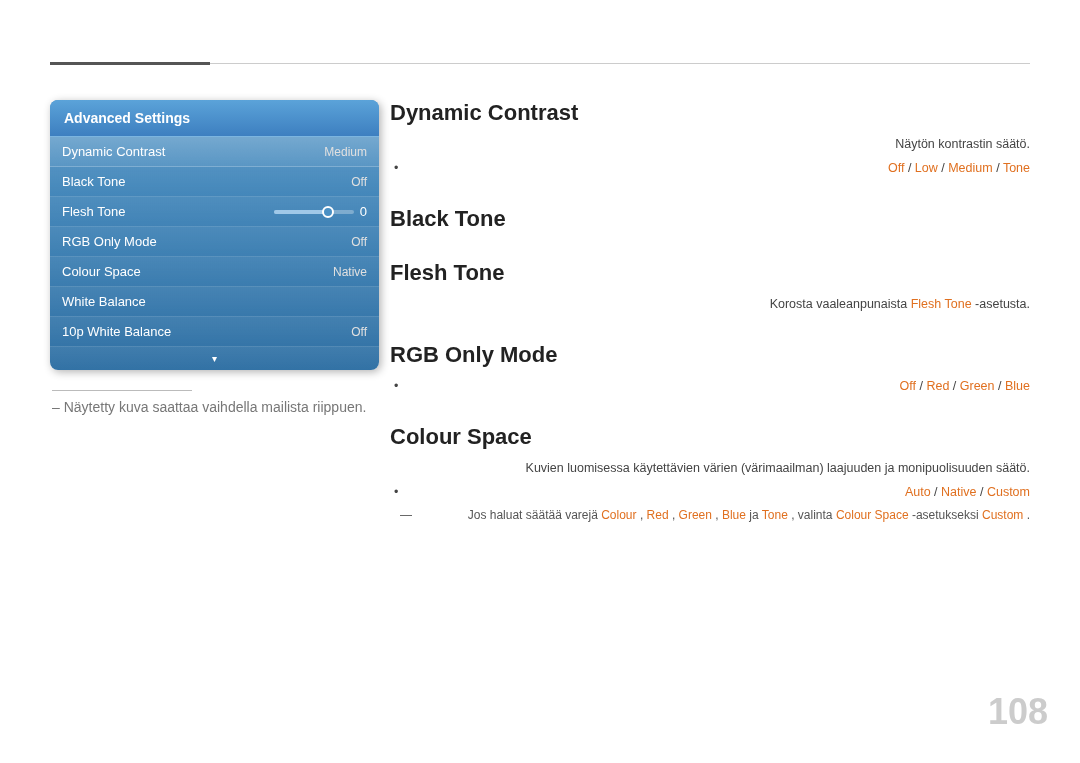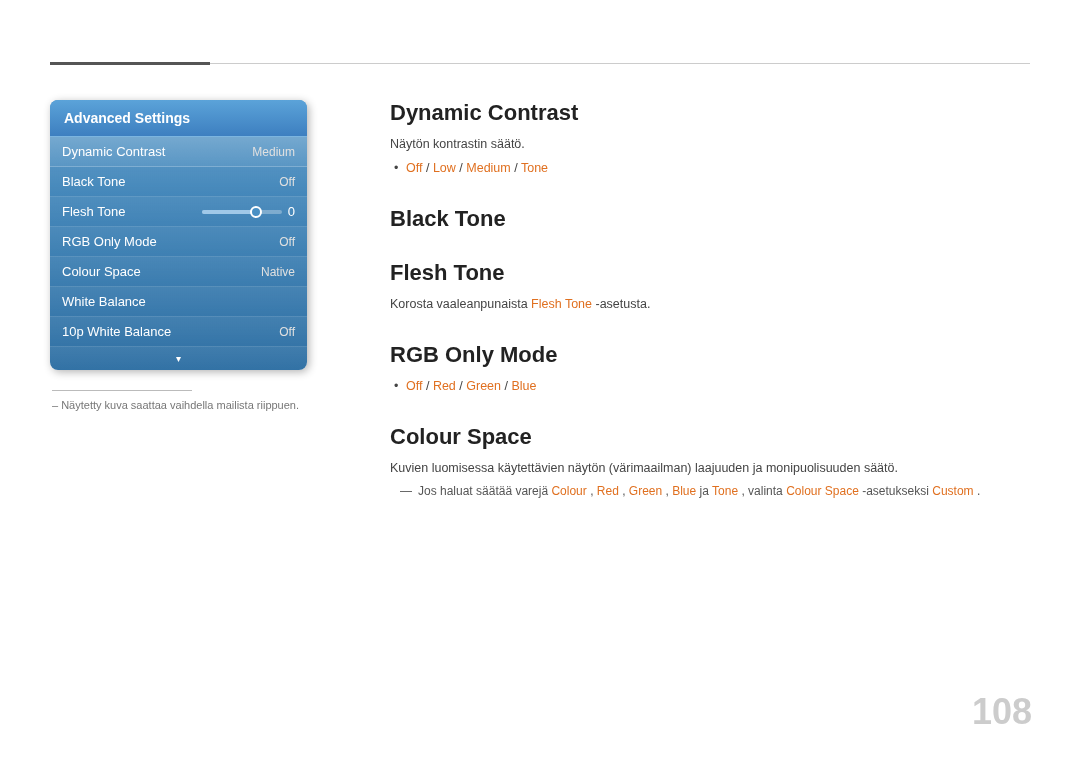--- a/index.html
+++ b/index.html
@@ -31,21 +31,21 @@
       flex: 1;
       height: 1px;
       background: #ccc;
     }
 
     
     .left-panel {
       position: absolute;
       top: 100px;
       left: 50px;
-      width: 257px;
+      width: 329px;
     }
 
     .advanced-settings-box {
       background: linear-gradient(180deg, #4a90c4 0%, #2e6fa3 100%);
       border-radius: 8px;
       overflow: hidden;
       box-shadow: 2px 2px 8px rgba(0,0,0,0.3);
     }
 
     .settings-title {
@@ -143,21 +143,21 @@
     }
 
     .panel-divider {
       width: 140px;
       height: 1px;
       background: #bbb;
       margin-bottom: 8px;
     }
 
     .panel-note-text {
-      font-size: 11px;
+      font-size: 14px;
       color: #777;
     }
 
     
     .right-content {
       position: absolute;
       top: 100px;
       left: 390px;
       right: 50px;
     }
@@ -174,20 +174,21 @@
     }
 
     .section-body {
       font-size: 12.5px;
       color: #444;
       line-height: 1.6;
     }
 
     .section-body p {
       margin-bottom: 4px;
+      text-align: right;
     }
 
     .bullet {
       padding-left: 16px;
       position: relative;
     }
 
     .bullet::before {
       content: '•';
       position: absolute;
@@ -210,21 +211,21 @@
     .indent-note::before {
       content: '—';
       position: absolute;
       left: 10px;
     }
 
     
     .page-number {
       position: absolute;
       bottom: 30px;
-      right: 48px;
+      right: 32px;
       font-size: 36px;
       color: #ccc;
       font-weight: bold;
     }
   </style>
 </head>
 <body>
 
 <div class="top-lines">
   <div class="top-line-dark"></div>
@@ -331,21 +332,28 @@
         <span class="highlight-orange">Green</span>
         <span> / </span>
         <span class="highlight-orange">Blue</span>
       </p>
     </div>
   </div>
 
   <div class="section">
     <h2 class="section-title">Colour Space</h2>
     <div class="section-body">
-      <p>Kuvien luomisessa käytettävien näytön (värimaailman) laajuuden ja monipuolisuuden säätö.</p>
+      <p>Kuvien luomisessa käytettävien värien (värimaailman) laajuuden ja monipuolisuuden säätö.</p>
+      <p class="bullet">
+        <span class="highlight-orange">Auto</span>
+        <span> / </span>
+        <span class="highlight-orange">Native</span>
+        <span> / </span>
+        <span class="highlight-orange">Custom</span>
+      </p>
       <p class="indent-note">
         <span>Jos haluat säätää varejä </span>
         <span class="highlight-orange">Colour</span>
         <span>, </span>
         <span class="highlight-orange">Red</span>
         <span>, </span>
         <span class="highlight-orange">Green</span>
         <span>, </span>
         <span class="highlight-orange">Blue</span>
         <span> ja </span>

